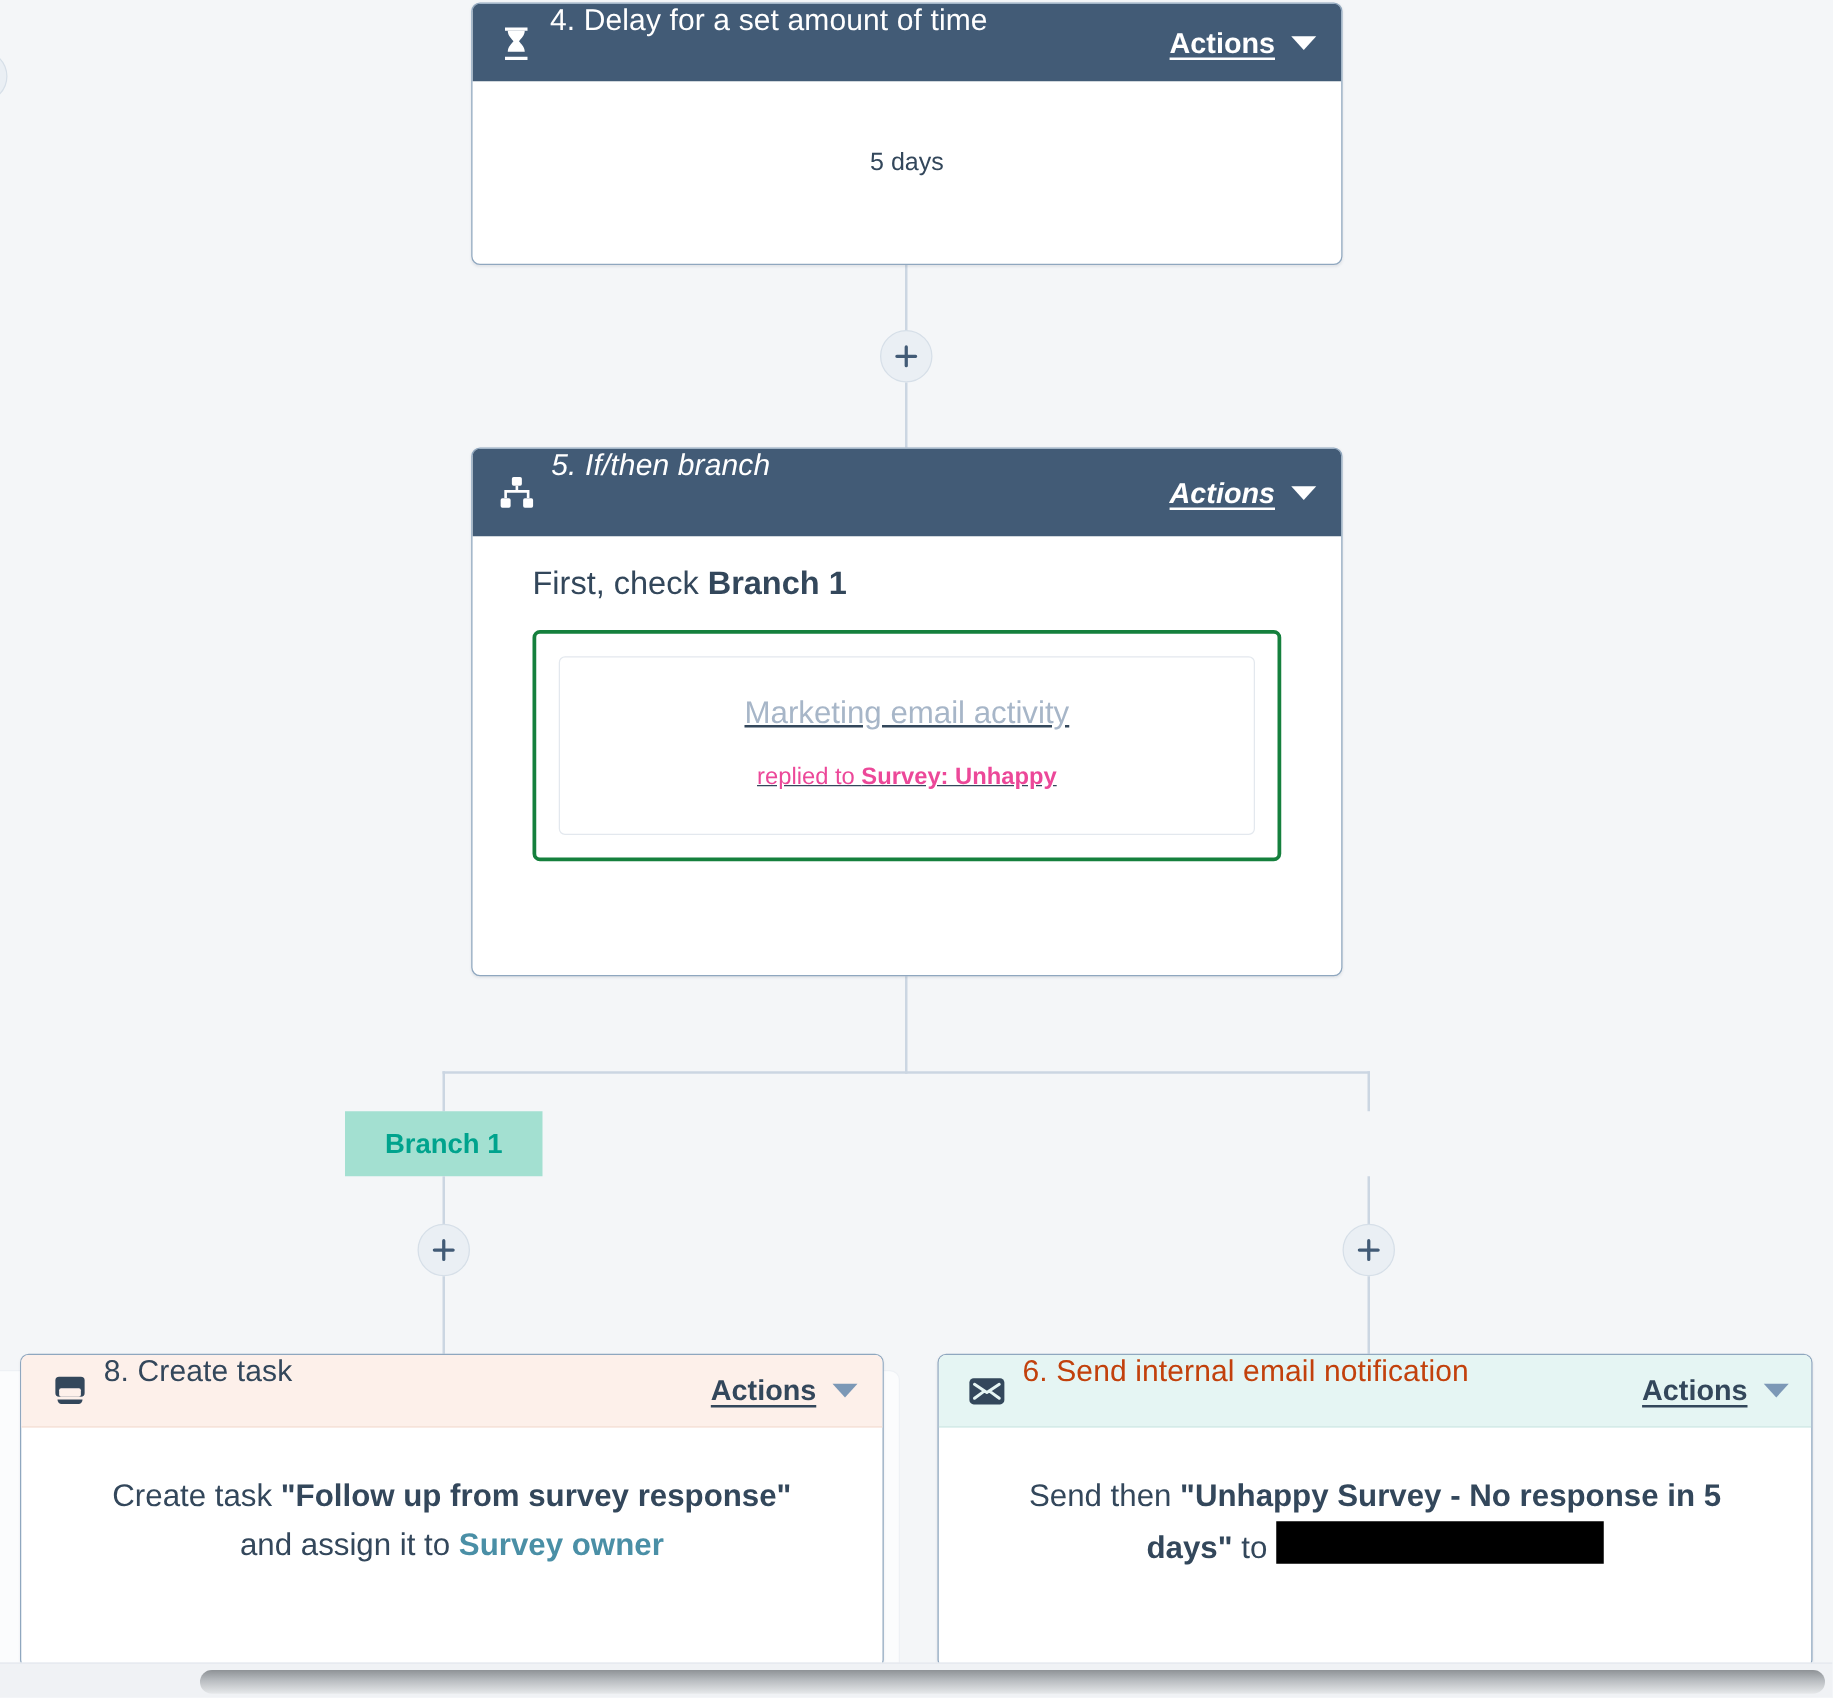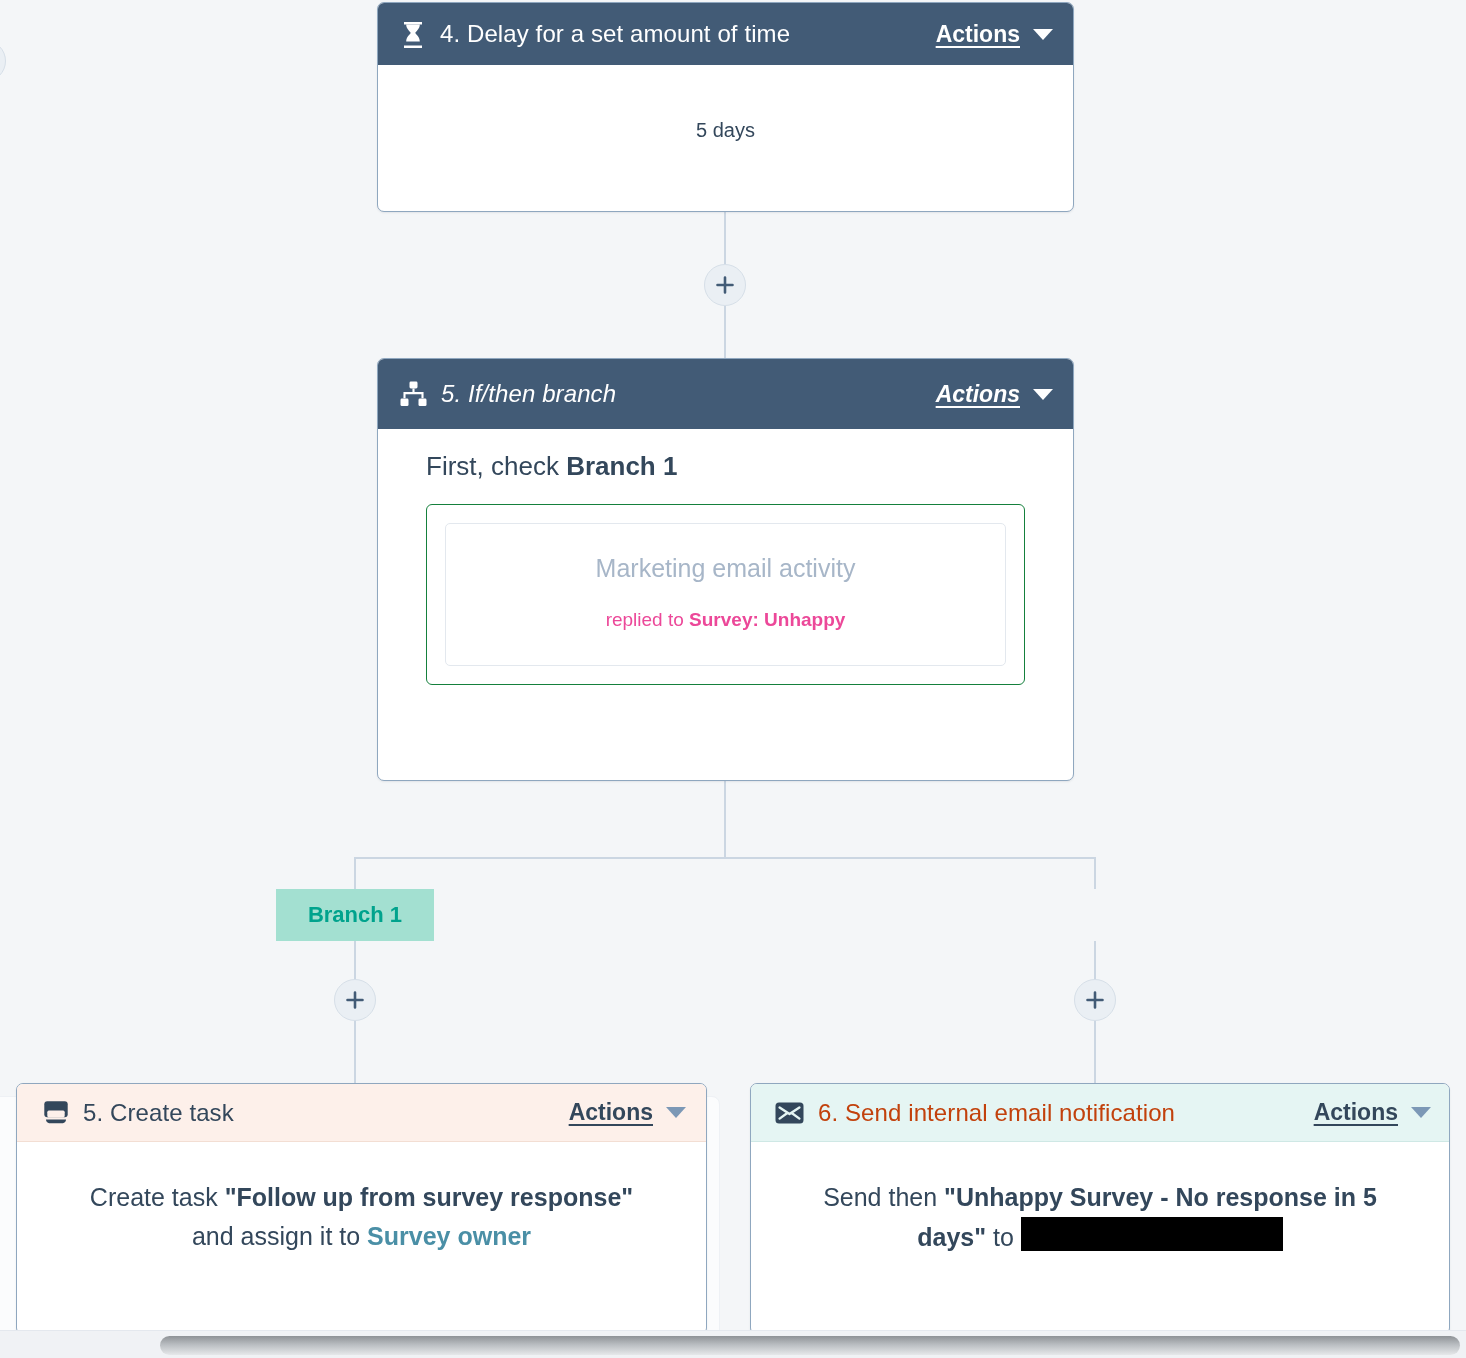--- a/index.html
+++ b/index.html
@@ -58,21 +58,20 @@
     box-sizing: border-box;
     background: #ffffff;
     border: 1px solid #8fa7bf;
     border-radius: 7px;
     box-shadow: 0 1px 2px rgba(65,82,102,.10);
     overflow: hidden;
   }
   .card-header {
     height: 66px;
     display: flex;
-    align-items: center;
     padding: 0 20px 0 22px;
     box-sizing: border-box;
   }
   .card-header .hdr-icon {
     flex: 0 0 auto;
     display: flex;
     align-items: center;
     margin-right: 14px;
   }
   .card-header .hdr-title {
@@ -132,25 +131,26 @@
   
   .cond-lead {
     text-align: left;
     font-size: 26px;
     margin: 22px 0 22px 48px;
     color: #33475b;
   }
   .cond-lead b { font-weight: 700; }
   .cond-outer {
     margin: 1px 48px 0 48px;
-    border: 1px solid #15803d;
+    border: 3px solid #15803d;
     border-radius: 6px;
     padding: 18px;
     background: #ffffff;
     box-sizing: border-box;
+    text-decoration: underline;
   }
   .cond-inner {
     border: 1px solid #e3e8ee;
     border-radius: 5px;
     padding: 30px 20px 34px;
     text-align: center;
     background: #ffffff;
   }
   .cond-title {
     color: #a7b6c8;
@@ -316,21 +316,21 @@
 
   <div class="card peach" style="left:16px; top:1083px; width:691px; height:252px;">
     <div class="card-header" style="height:58px; padding-left:26px;">
       <span class="hdr-icon">
         <svg width="26" height="25" viewBox="0 0 26 25">
           <rect x="1.3" y="1.3" width="23.4" height="16" rx="3" fill="#33475b"></rect>
           <rect x="4.3" y="10.6" width="17.4" height="6.8" rx="1.6" fill="#fdf0ea"></rect>
           <path d="M3 19.6h20c0 2.1-1.4 3.6-3.2 3.6H6.2C4.4 23.2 3 21.7 3 19.6z" fill="#33475b"></path>
         </svg>
       </span>
-      <span class="hdr-title">5. Create task</span>
+      <span class="hdr-title">8. Create task</span>
       <span class="spacer"></span>
       <span class="actions">
         <span class="actions-label">Actions</span>
         <span class="caret"></span>
       </span>
     </div>
     <div class="card-body" style="padding-top:36px;">
       <span>Create task </span><b class="bold">"Follow up from survey response"</b><br>
       <span>and assign it to </span><span class="link">Survey owner</span>
     </div>

